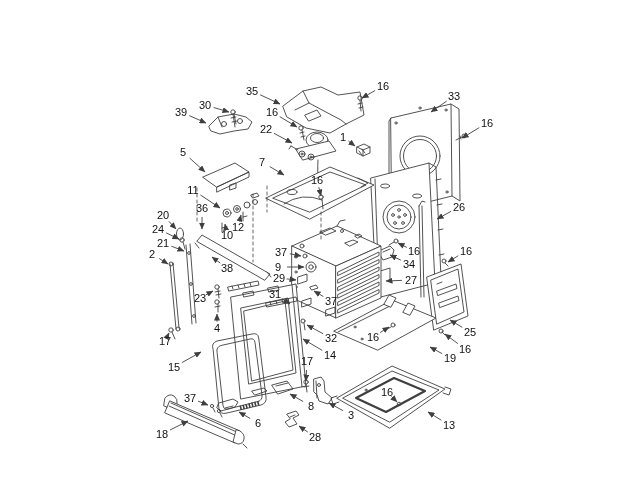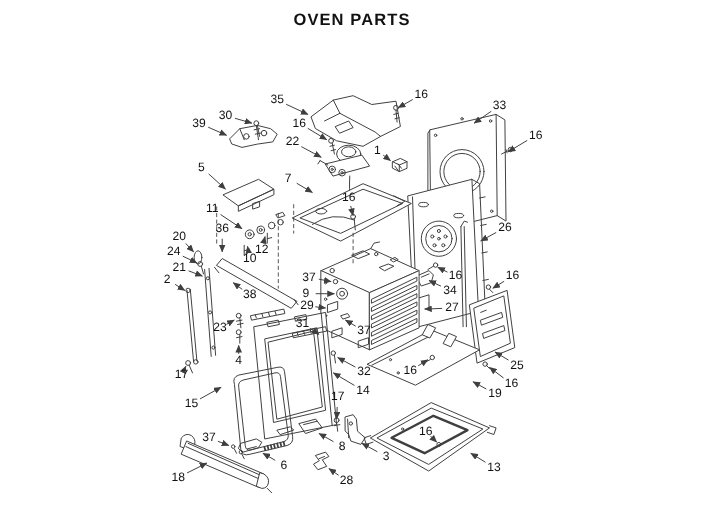--- a/index.html
+++ b/index.html
@@ -19,21 +19,20 @@
   .thick{stroke-width:2.2;}
   .phantom{stroke:var(--line);stroke-width:0.8;stroke-dasharray:3,3;fill:none;}
   .callout-arrow{stroke:var(--line);stroke-width:0.9;}
   .callout-label{fill:var(--label);font-family:"Liberation Sans",sans-serif;font-size:11px;
                  text-anchor:middle;dominant-baseline:central;}
 </style>
 </head>
 <body>
 
 <div class="page">
-  <div class="title">OVEN PARTS</div>
 
   <svg id="diagram-svg" width="640" height="480" viewBox="0 0 640 480">
     <defs>
       <marker id="arrowhead" markerWidth="7" markerHeight="6" refX="6.5" refY="3" orient="auto" markerUnits="userSpaceOnUse">
         <path d="M0,0 L7,3 L0,6 Z" fill="var(--line)"></path>
       </marker>
     </defs>
 
     <g class="part">
 

